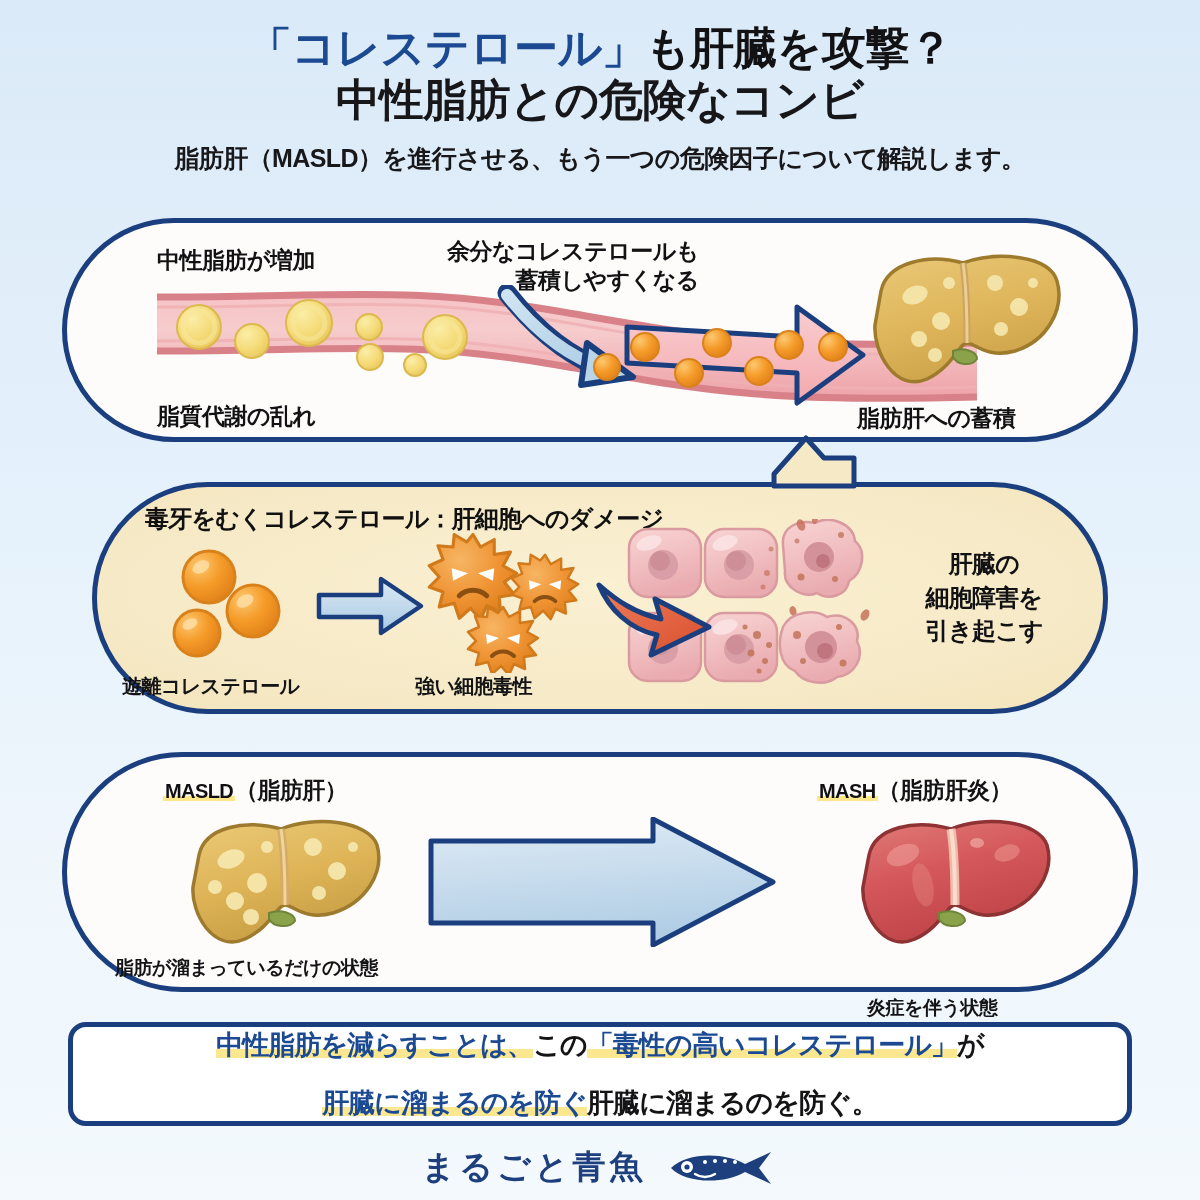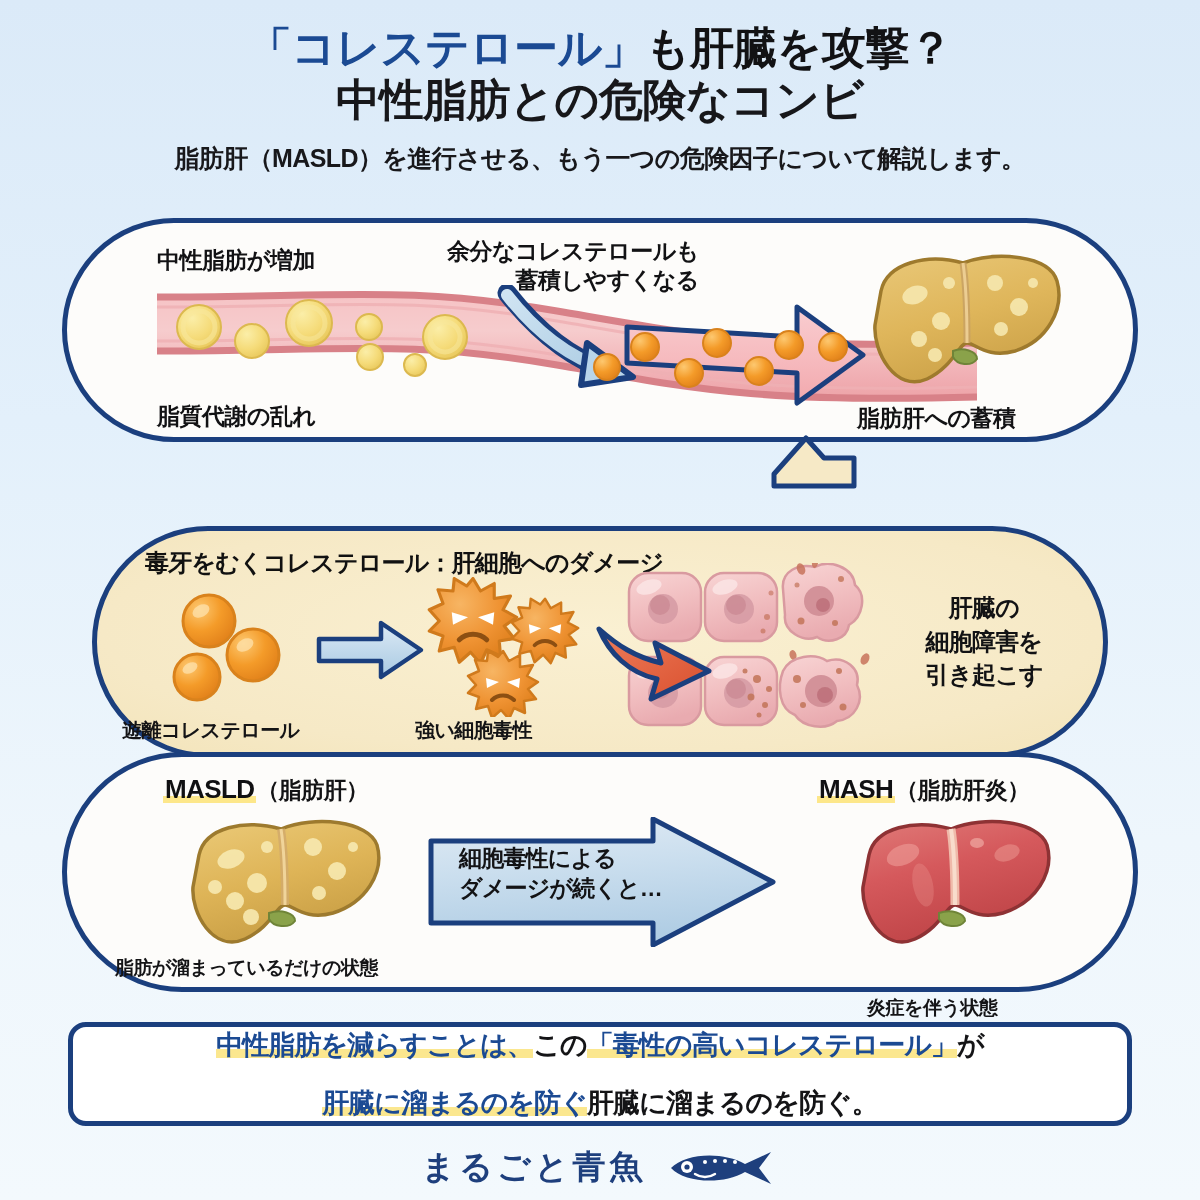--- a/index.html
+++ b/index.html
@@ -27,21 +27,21 @@
   
   .panel {
     position: absolute;
     border: 5px solid #1b3f7e;
     background: #fdfcfa;
     overflow: visible;
   }
   .panel.pill { border-radius: 140px; }
   .panel.p1 { left: 62px; top: 218px; width: 1076px; height: 224px; }
   .panel.p2 { left: 92px; top: 482px; width: 1016px; height: 232px; background:
-      radial-gradient(ellipse at 50% 45%, #faf0d2 0%, #f6e9c6 70%, #f3e4ba 100%); margin-top: 44px; }
+      radial-gradient(ellipse at 50% 45%, #faf0d2 0%, #f6e9c6 70%, #f3e4ba 100%); }
   .panel.p3 { left: 62px; top: 752px; width: 1076px; height: 240px; }
   .panel.p4 {
     left: 68px; top: 1022px; width: 1064px; height: 104px;
     border-radius: 18px; background: #ffffff;
   }
 
   
   .connector {
     position: absolute; left: 770px; top: 428px;
     width: 88px; height: 62px; z-index: 6;
@@ -71,21 +71,21 @@
     letter-spacing: -0.8px; text-align: center; white-space: pre-line;
   }
   .chol-free { position: absolute; left: 60px; top: 58px; width: 150px; height: 120px; }
   .arrow-blue-sm { position: absolute; left: 218px; top: 88px; width: 110px; height: 62px; }
   .spikes { position: absolute; left: 330px; top: 46px; width: 180px; height: 140px; }
   .redarrow { position: absolute; left: 498px; top: 92px; width: 120px; height: 84px; }
   .cells { position: absolute; left: 528px; top: 32px; width: 290px; height: 172px; }
 
   
   .p3-title { position: absolute; font-weight: 700; font-size: 28px; letter-spacing: -0.6px; white-space: nowrap; }
-  .p3-title .abbr { color: #101012; font-size: 26px; background: linear-gradient(transparent 72%, #fde78a 72%, #fde78a 96%, transparent 96%); padding: 0 2px; }
+  .p3-title .abbr { color: #101012; font-size: 20px; background: linear-gradient(transparent 72%, #fde78a 72%, #fde78a 96%, transparent 96%); padding: 0 2px; }
   .p3-title .jp { font-size: 23px; color: #131315; }
   .p3-t-left { left: 96px; top: 16px; }
   .p3-t-right { left: 750px; top: 16px; }
   .p3-cap { position: absolute; font-weight: 700; font-size: 19px; color: #141416; letter-spacing: -0.5px; }
   .p3-cap-left { left: 48px; top: 198px; }
   .p3-cap-right { left: 800px; top: 198px; margin-top: 40px; }
   .liver-masld { position: absolute; left: 120px; top: 56px; width: 200px; height: 140px; }
   .liver-mash { position: absolute; left: 790px; top: 56px; width: 200px; height: 140px; }
   .bigarrow { position: absolute; left: 360px; top: 60px; width: 350px; height: 130px; }
   .bigarrow-text {
@@ -436,22 +436,20 @@
   <svg class="bigarrow" viewBox="0 0 350 130">
     <defs>
       <linearGradient id="bigA" x1="0" y1="0" x2="0.2" y2="1">
         <stop offset="0%" stop-color="#dfeaf4"></stop>
         <stop offset="45%" stop-color="#cadeee"></stop>
         <stop offset="100%" stop-color="#b0cde4"></stop>
       </linearGradient>
     </defs>
     <path d="M4,24 L226,24 L226,2 L346,65 L226,128 L226,106 L4,106 Z" fill="url(#bigA)" stroke="#1b3f7e" stroke-width="5" stroke-linejoin="round"></path>
   </svg>
-  <div class="bigarrow-text">細胞毒性による
-ダメージが続くと…</div>
 
   <svg class="liver-mash" viewBox="0 0 200 140">
     <defs>
       <linearGradient id="livR" x1="0" y1="0" x2="0.4" y2="1">
         <stop offset="0%" stop-color="#e07a78"></stop>
         <stop offset="45%" stop-color="#d5595c"></stop>
         <stop offset="100%" stop-color="#bf4447"></stop>
       </linearGradient>
     </defs>
     <path d="M12,42 C18,14 58,6 94,16 C128,2 182,8 190,32 C198,60 178,90 146,100 C118,108 106,92 98,92

